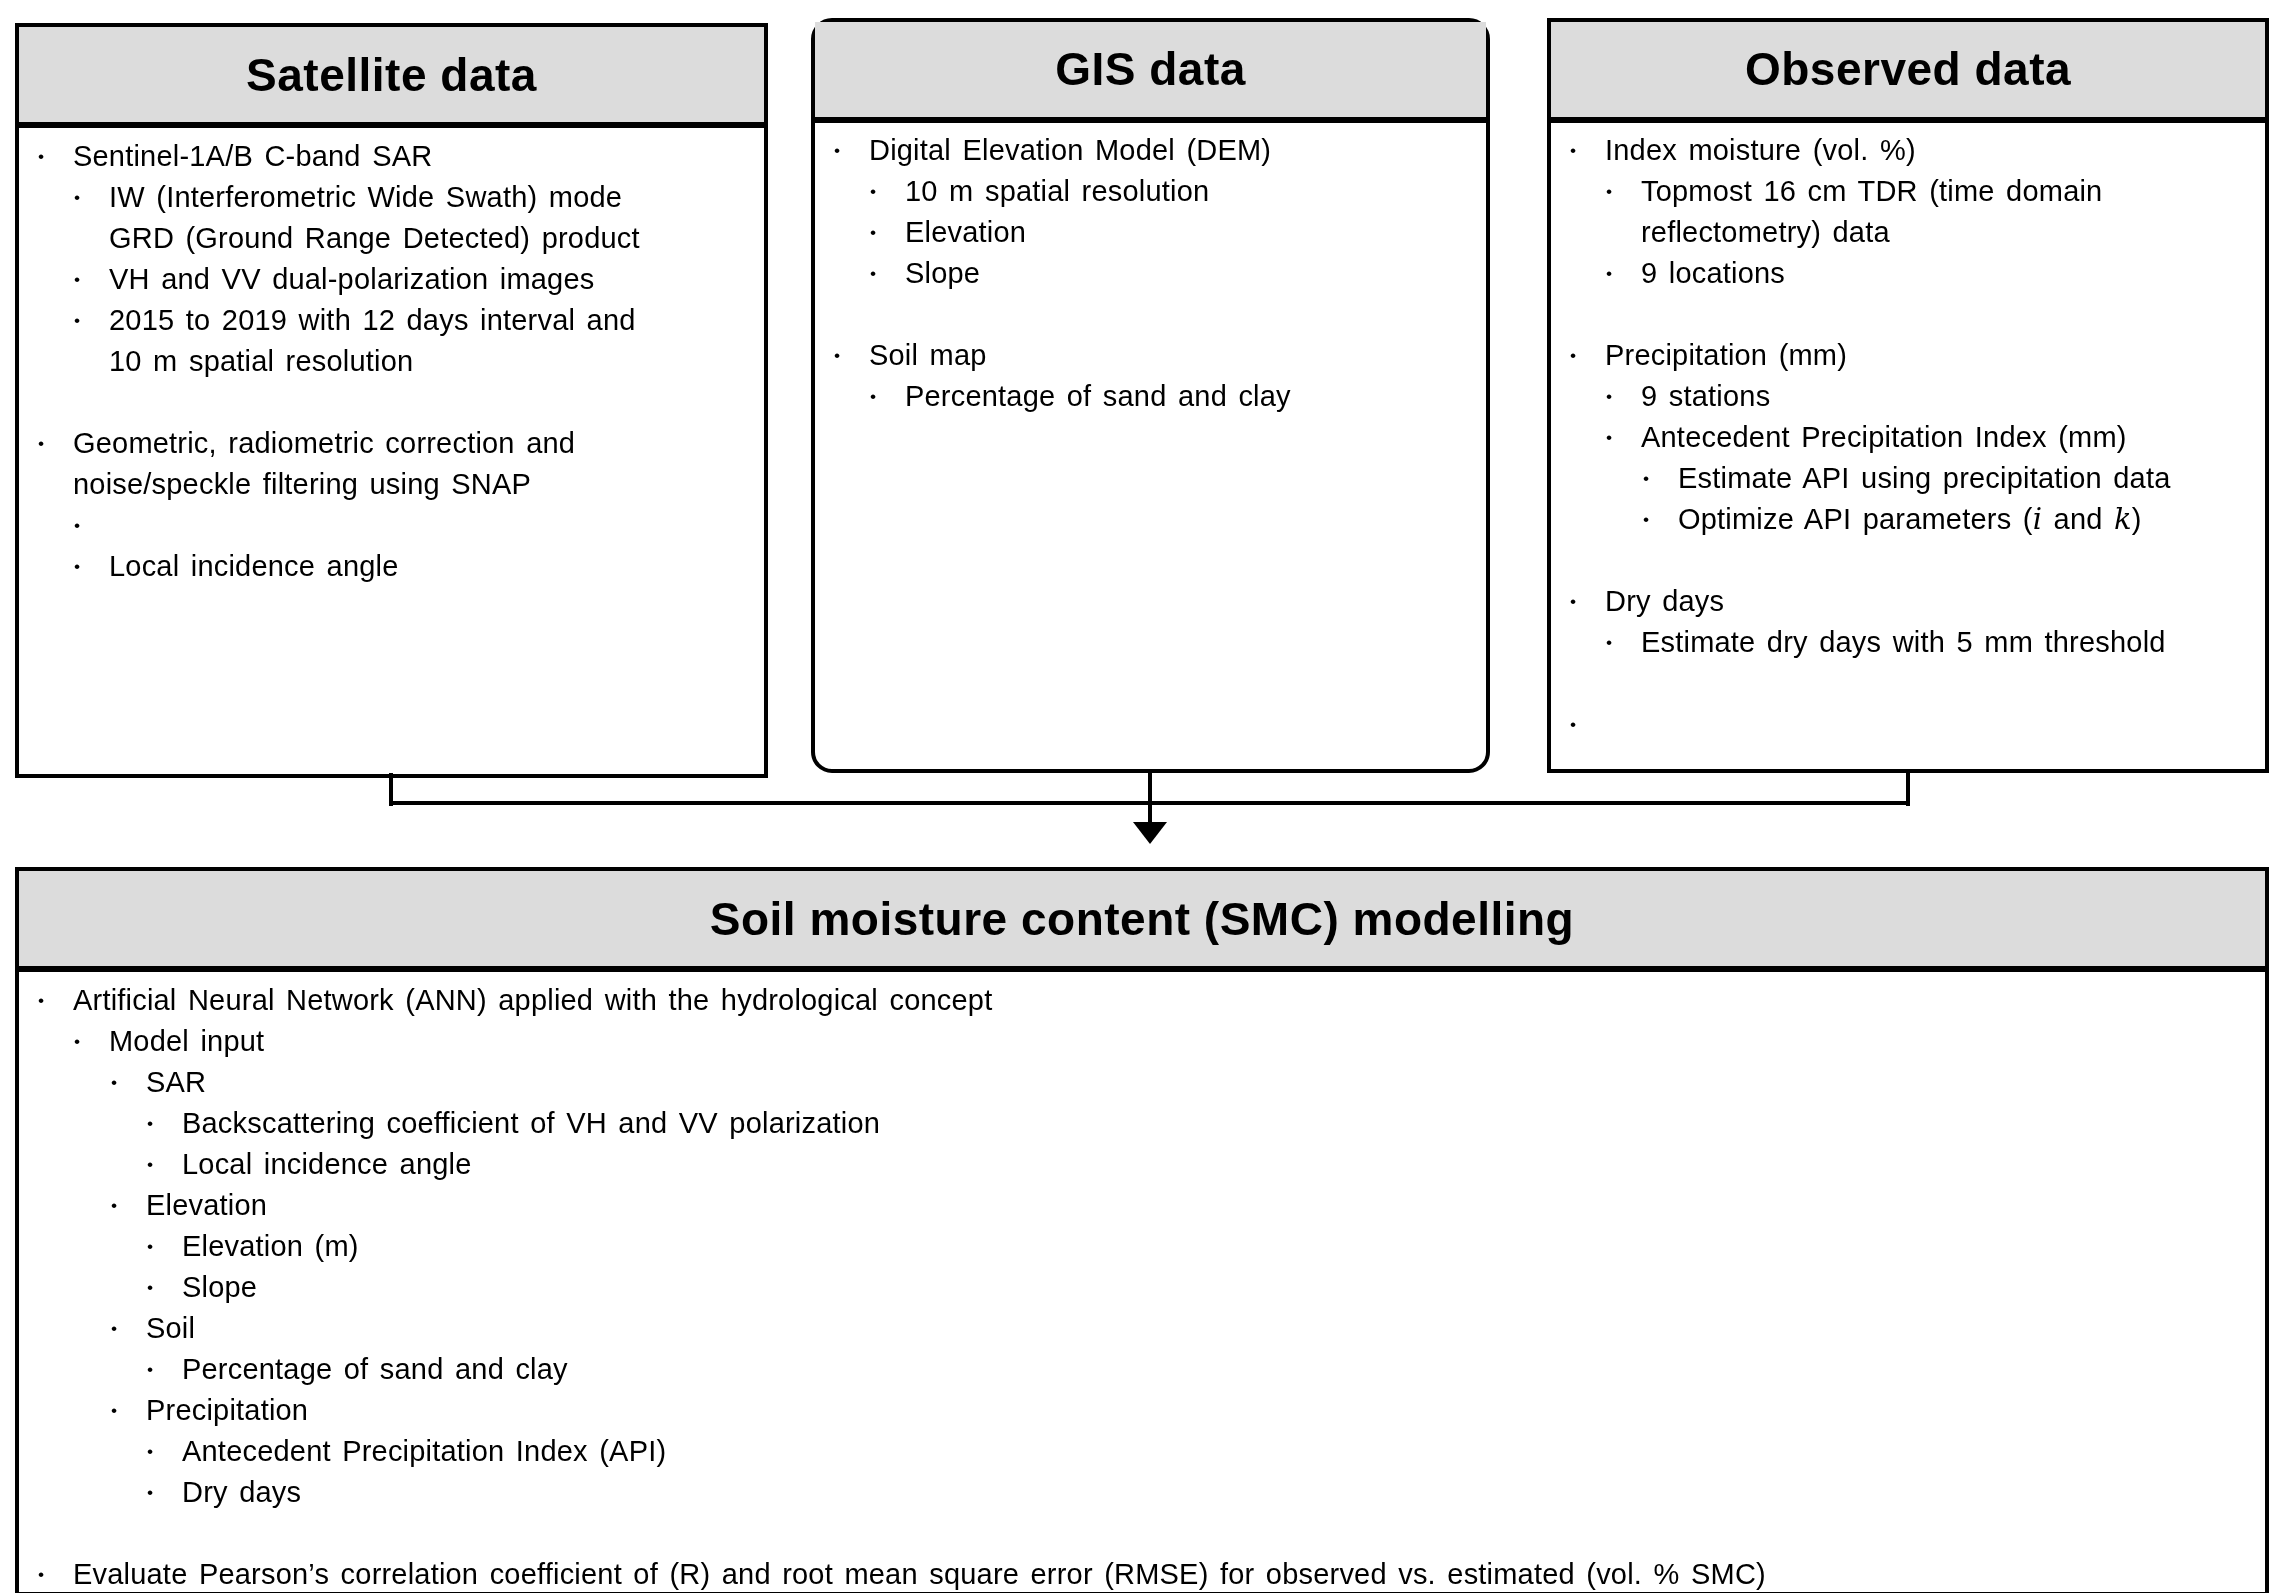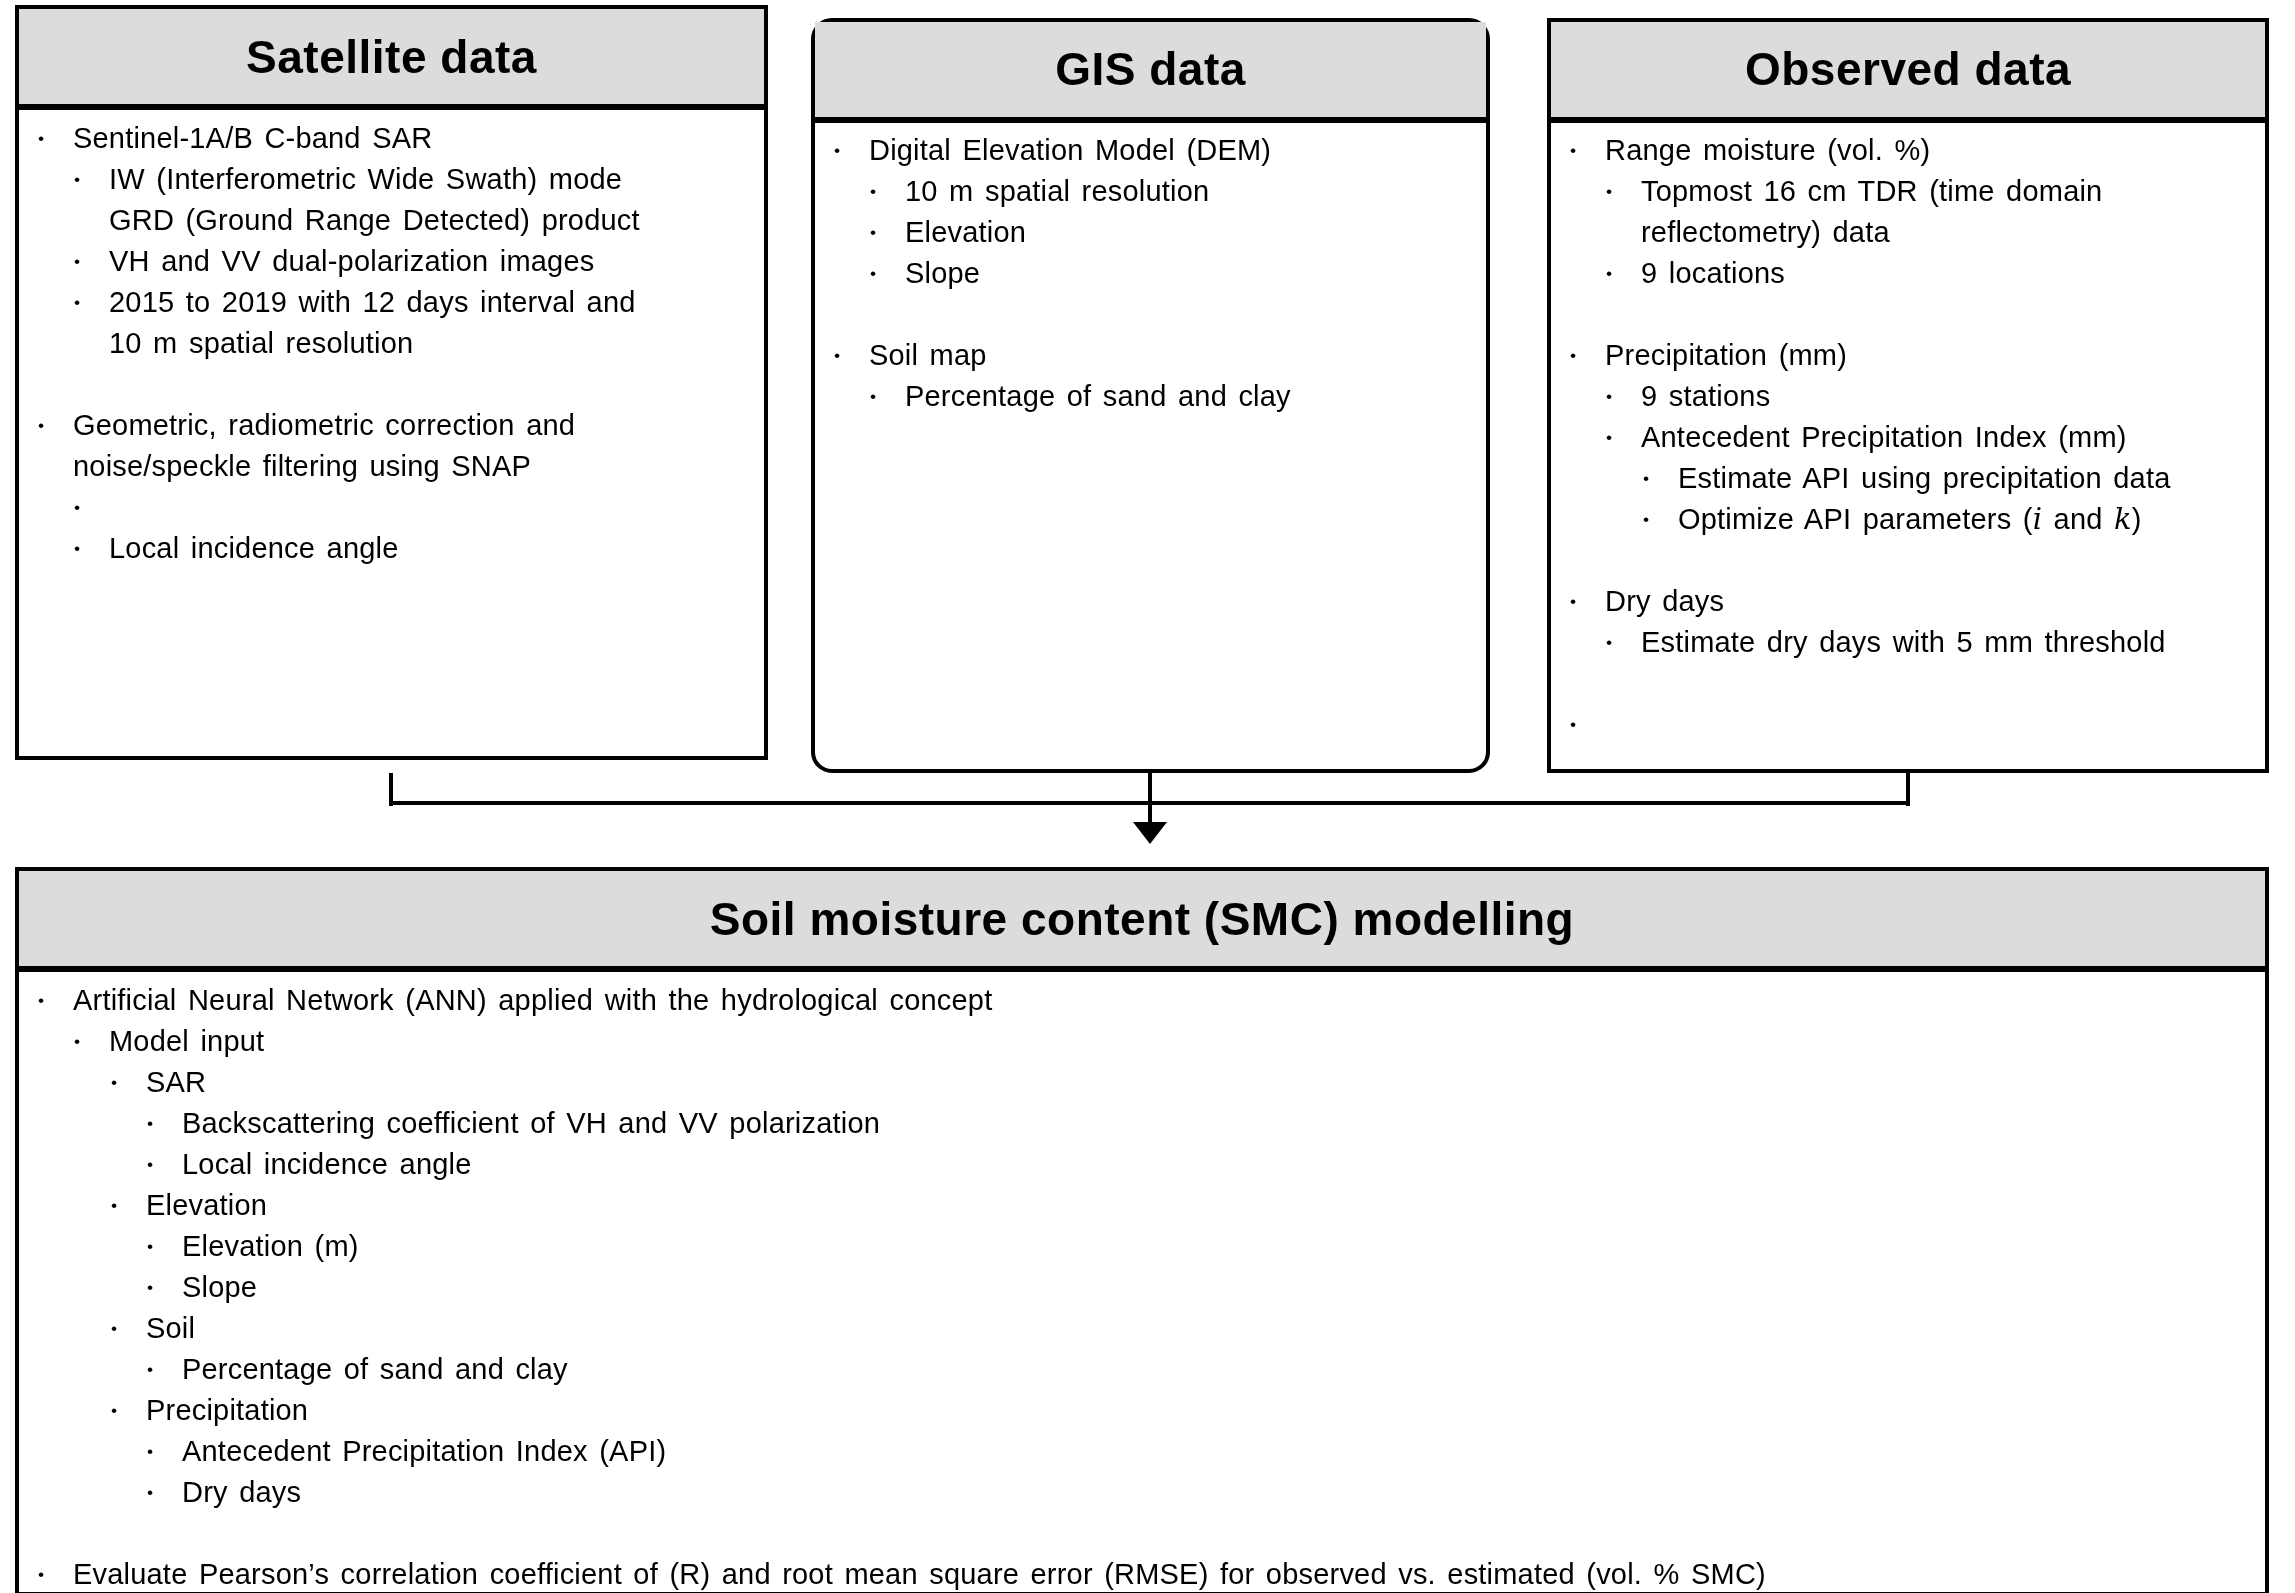--- a/index.html
+++ b/index.html
@@ -12,21 +12,21 @@
     overflow:hidden;
   }
   .canvas{position:absolute;inset:0;}
 
   .box{
     position:absolute;
     border:4.8px solid #000;
     background:#fff;
     box-sizing:border-box;
   }
-  #box-satellite{left:15px;top:5px;width:753px;height:755px;}
+  #box-satellite{left:15px;top:23px;width:753px;height:755px;}
   #box-gis{left:811px;top:17.6px;width:679px;height:755px;border-radius:21px;}
   #box-observed{left:1547px;top:17.6px;width:722px;height:755px;}
   #box-smc{left:15px;top:844px;width:2254px;height:729px;margin-top:23px;}
 
   .box-header{
     height:95px;
     background:#dcdcdc;
     border-bottom:6.4px solid #000;
     display:flex;align-items:center;justify-content:center;
     font-weight:bold;
@@ -147,21 +147,21 @@
       </div>
   </section>
 
   <section class="box" id="box-observed">
     <header class="box-header">
       <span>Observed data</span>
     </header>
     <div class="box-body">
         <div class="li lv1">
           <span class="blt">•</span>
-          <span class="txt"><span>Range moisture (vol. %)</span></span>
+          <span class="txt"><span>Index moisture (vol. %)</span></span>
         </div>
         <div class="li lv2">
           <span class="blt">•</span>
           <span class="txt"><span>Topmost 16 cm TDR (time domain
 reflectometry) data</span></span>
         </div>
         <div class="li lv2">
           <span class="blt">•</span>
           <span class="txt"><span>9 locations</span></span>
         </div>

